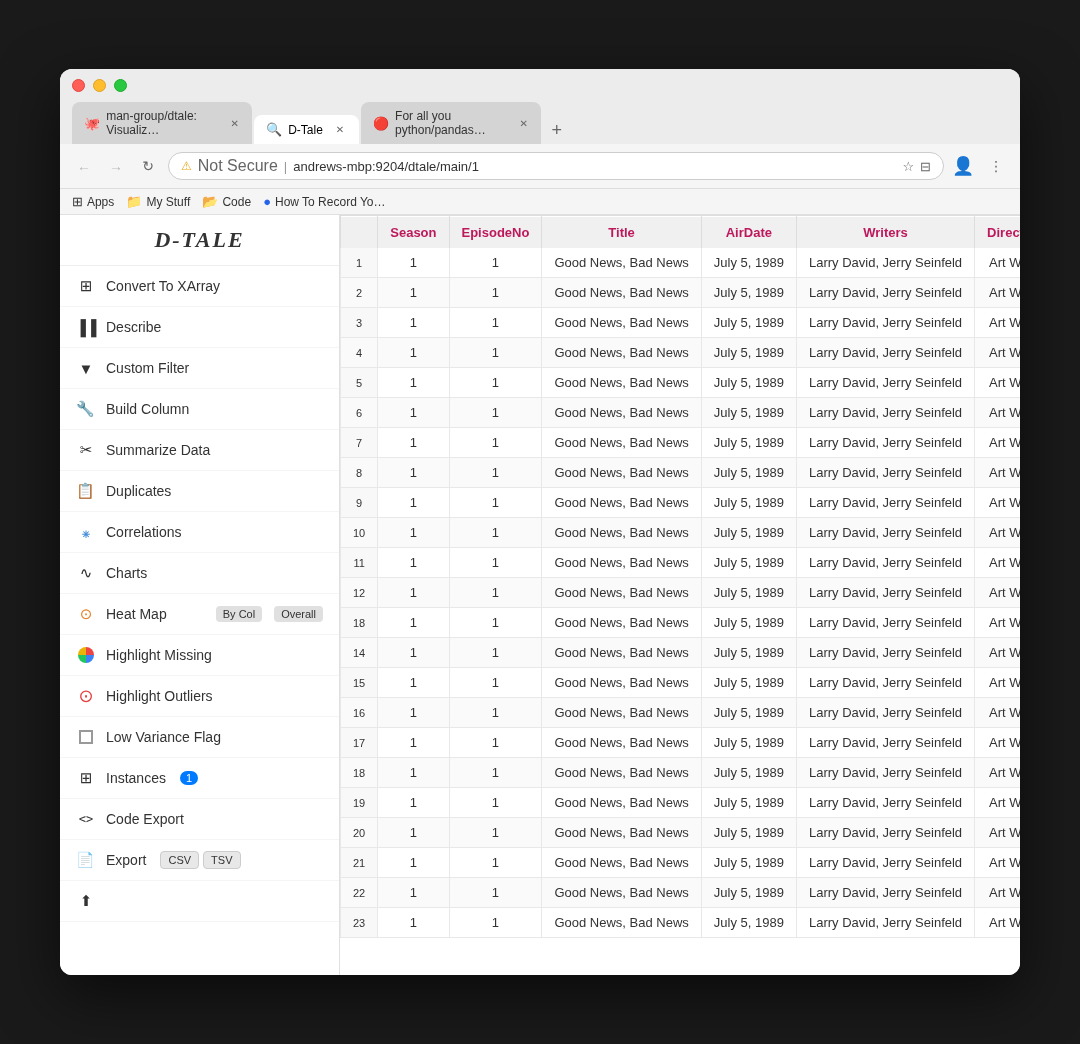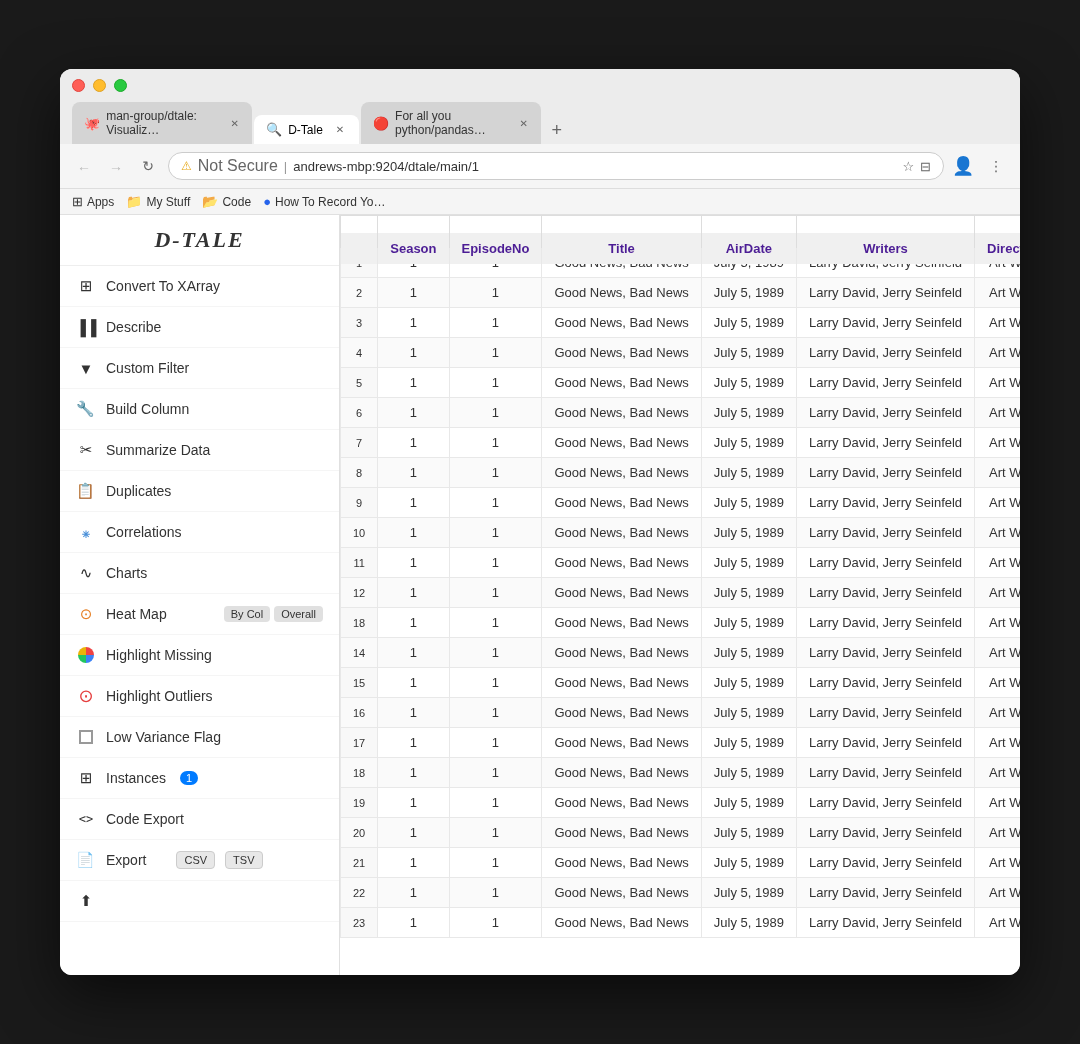--- a/index.html
+++ b/index.html
@@ -184,35 +184,35 @@
     .badge {
       background: #007bff;
       color: white;
       font-size: 11px;
       padding: 1px 6px;
       border-radius: 10px;
       margin-left: 4px;
     }
     .heatmap-badges {
       display: flex;
-      gap: 4px;
+      gap: 12px;
       margin-left: auto;
     }
     .hm-badge {
       font-size: 11px;
       padding: 2px 7px;
       border-radius: 4px;
       background: #e0e0e0;
       color: #333;
       cursor: pointer;
     }
     .export-btns {
       display: flex;
-      gap: 10px;
-      margin-left: 20px;
+      gap: 4px;
+      margin-left: 4px;
     }
     .export-btn {
       font-size: 11px;
       padding: 2px 7px;
       border-radius: 4px;
       background: #e8e8e8;
       color: #333;
       cursor: pointer;
       border: 1px solid #ccc;
     }
@@ -229,24 +229,24 @@
       width: 100%;
       border-collapse: collapse;
       font-size: 13px;
     }
     .data-table th {
       background: #f0f0f0;
       border: 1px solid #ddd;
       padding: 8px 12px;
       text-align: center;
       font-weight: 600;
-      color: #4c1d95;
+      color: #be185d;
       white-space: nowrap;
       position: sticky;
-      top: 17px;
+      top: 1px;
       z-index: 5;
     }
     .data-table td {
       border: 1px solid #e8e8e8;
       padding: 7px 12px;
       text-align: center;
       color: #333;
       white-space: nowrap;
     }
     .data-table tr:nth-child(even) td { background: #fafafa; }

